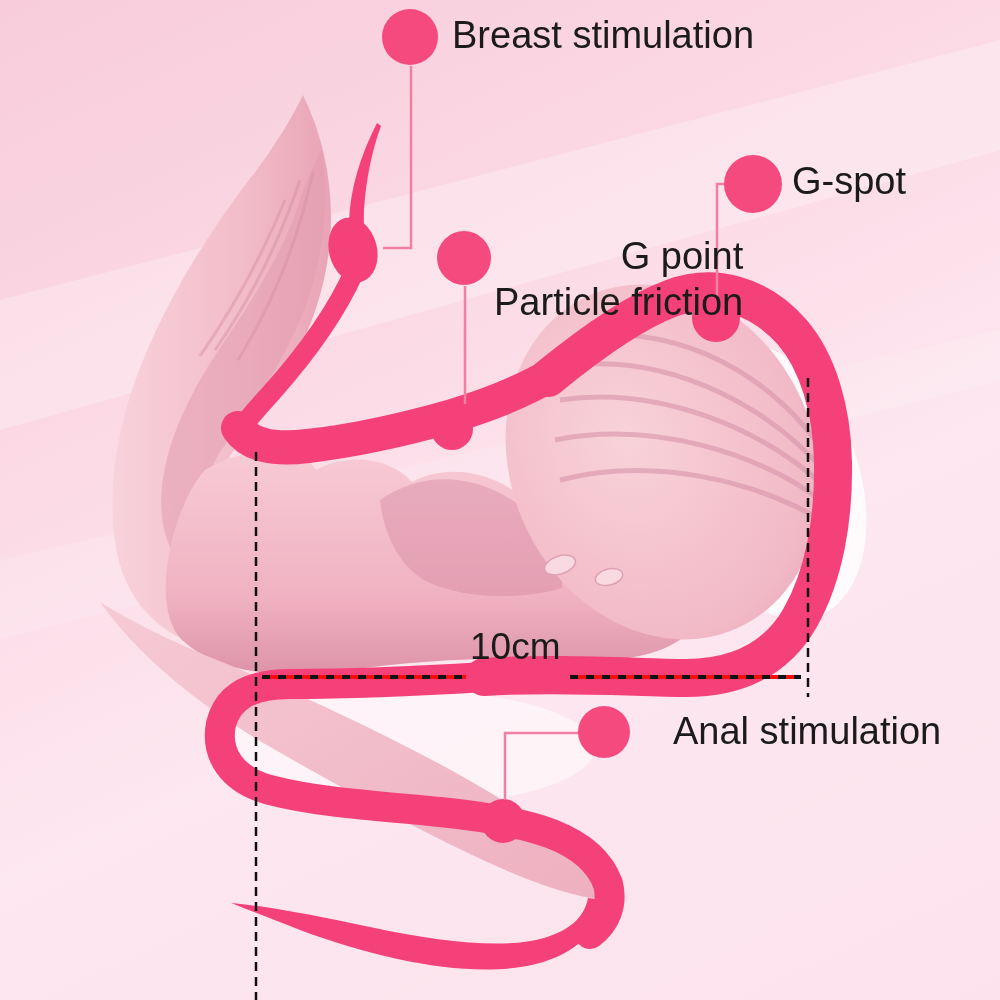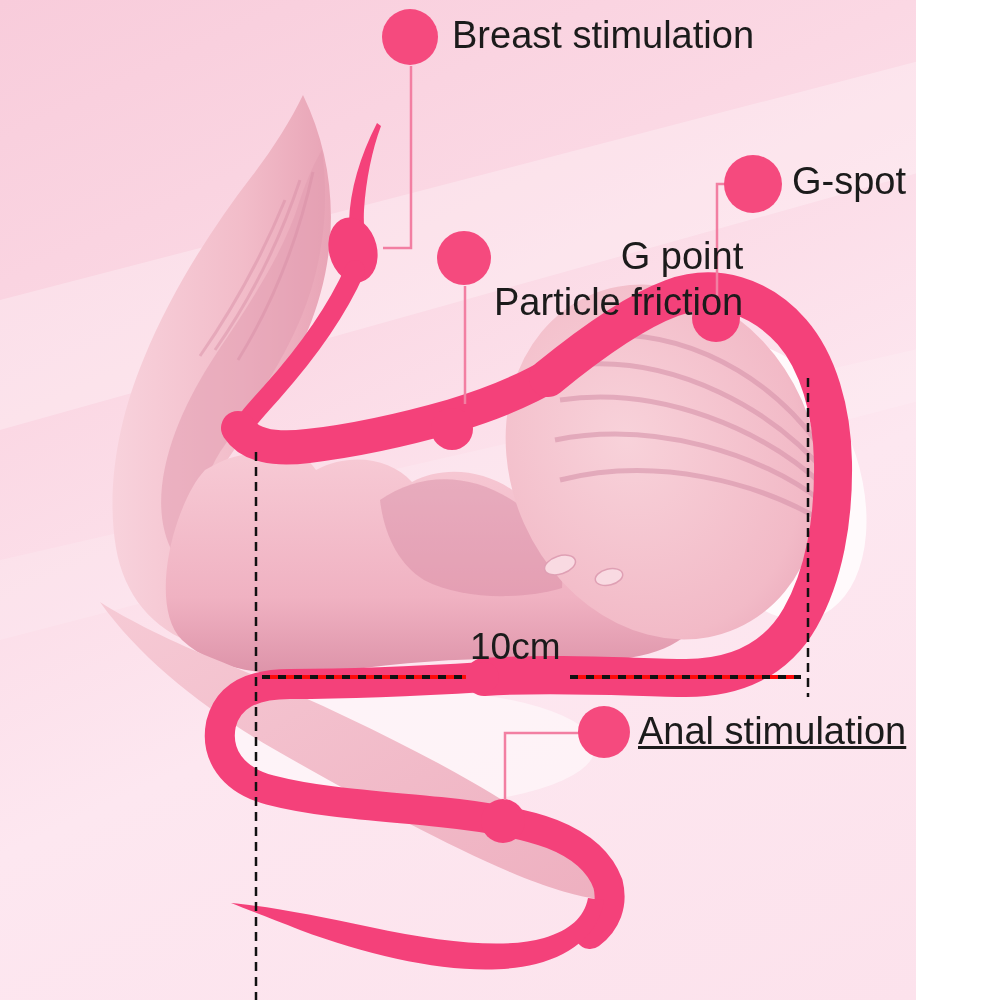--- a/index.html
+++ b/index.html
@@ -1,36 +1,36 @@
 <!DOCTYPE html>
 <html><head>
 <meta charset="utf-8">
 <style>
   html,body{margin:0;padding:0;}
   #stage{
     position:relative;
-    width:916px;height:1000px;
+    width:1000px;height:1000px;
     overflow:hidden;
     font-family:"Liberation Sans","DejaVu Sans",sans-serif;
     background:linear-gradient(155deg,#f8ccdb 0%,#fbd8e4 30%,#fde7f0 60%,#fce2ec 100%);
   }
   #artwork{position:absolute;left:0;top:0;}
   .label{
     position:absolute;
     color:#1b1b1b;
     font-size:38px;
     line-height:46px;
     white-space:nowrap;
     letter-spacing:0px;
   }
   .label .ln{display:block;text-align:right;}
   #breast-label{left:452px;top:12px;}
   #gspot-label{left:792px;top:158px;}
   #particle-label{left:494px;top:233px;}
-  #anal-label{left:638px;top:708px;text-decoration:underline;}
+  #anal-label{left:673px;top:708px;}
   #cm-label{left:470px;top:624px;font-size:37px;}
 </style>
 </head>
 <body>
 
 <div id="stage">
 
   <svg id="artwork" width="1000" height="1000" viewBox="0 0 1000 1000">
     <defs>
       <linearGradient id="gWing" x1="0" y1="0" x2="1" y2="0">

